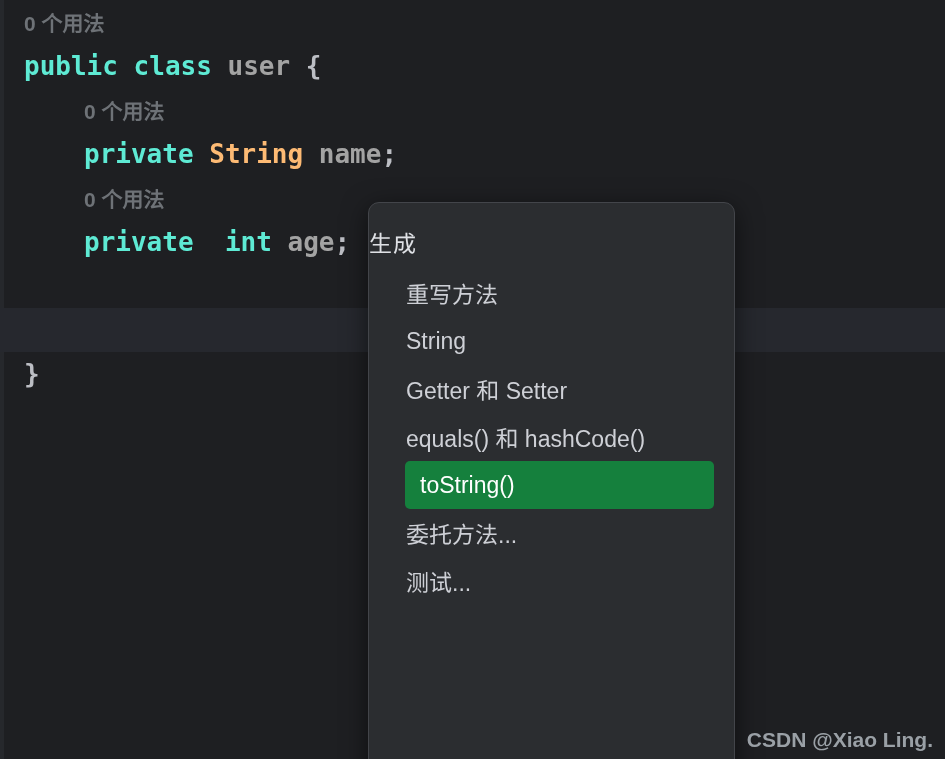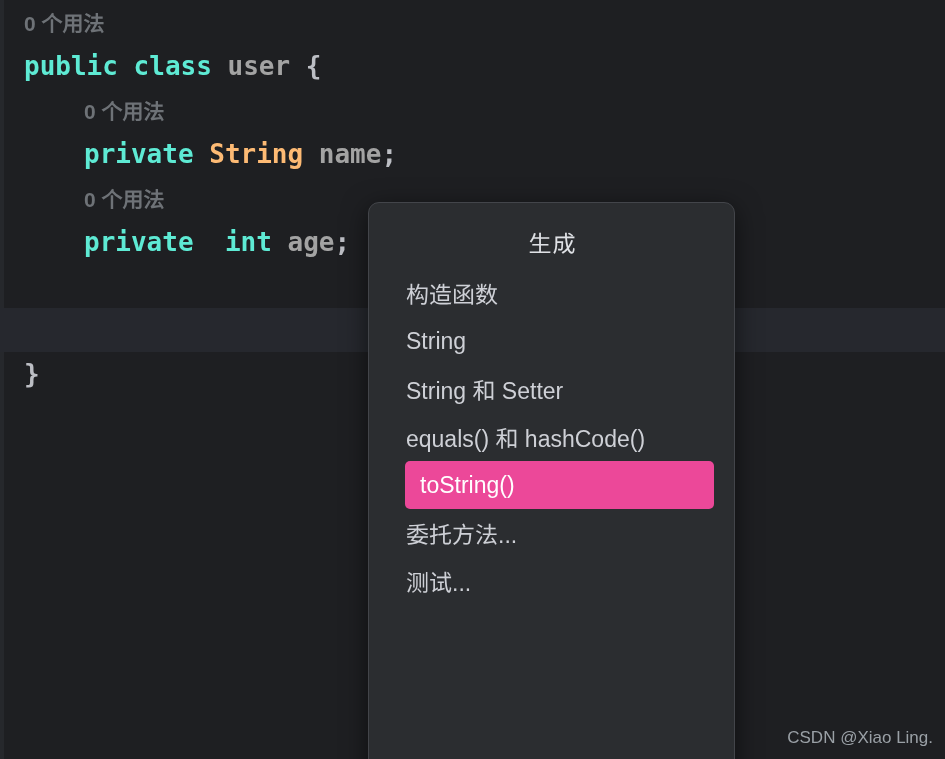--- a/index.html
+++ b/index.html
@@ -80,21 +80,20 @@
     border-radius: 11px;
     box-sizing: border-box;
     box-shadow: 0 6px 26px rgba(0,0,0,0.55);
     overflow: hidden;
   }
   #popup-title {
     position: absolute;
     left: 0;
     top: 22px;
     width: 367px;
-    text-align: center;
     color: #DFE1E5;
     font-size: 23px;
     letter-spacing: 1px;
   }
   #menu-list {
     position: absolute;
     left: 0;
     top: 66px;
     width: 367px;
   }
@@ -113,57 +112,58 @@
     font-size: 23px;
     white-space: nowrap;
   }
   .menu-item .shortcut {
     margin-left: auto;
     color: #6F737A;
     font-size: 21px;
     white-space: nowrap;
   }
   .menu-item.selected {
-    background: #ec4899;
+    background: #15803d;
     margin-left: 36px;
   }
   .menu-item.selected .label { color: #FFFFFF; }
 
   
   #watermark {
     position: absolute;
     right: 12px;
     top: 728px;
     color: #9AA0A6;
-    font-size: 17px;
+    font-size: 21px;
     white-space: nowrap;
+    font-weight: bold;
   }
 </style>
 </head>
 <body>
 
 <div id="screen">
 
   <div id="editor">
     <div class="gutter-strip"></div>
     <div class="caret-line" style="top: 308px;"></div>
     <div class="code" id="code-lines"><div class="ln"><span class="hint">0 个用法</span></div><div class="ln"><span class="kw">public</span><span class="plain"> </span><span class="kw">class</span><span class="plain"> </span><span class="ident">user</span><span class="plain"> </span><span class="punc">{</span></div><div class="ln"><span class="indent"> </span><span class="hint">0 个用法</span></div><div class="ln"><span class="indent"> </span><span class="kw">private</span><span class="plain"> </span><span class="type">String</span><span class="plain"> </span><span class="ident">name</span><span class="punc">;</span></div><div class="ln"><span class="indent"> </span><span class="hint">0 个用法</span></div><div class="ln"><span class="indent"> </span><span class="kw">private</span><span class="plain">  </span><span class="kw">int</span><span class="plain"> </span><span class="ident">age</span><span class="punc">;</span></div><div class="ln">&nbsp;</div><div class="ln">&nbsp;</div><div class="ln"><span class="punc">}</span></div></div>
   </div>
 
   <div id="generate-popup">
     <div id="popup-title">生成</div>
     <div id="menu-list">
         <div class="menu-item">
-          <span class="label">构造函数</span>
+          <span class="label">重写方法</span>
         </div>
         <div class="menu-item">
           <span class="label">String</span>
         </div>
         <div class="menu-item">
-          <span class="label">String 和 Setter</span>
+          <span class="label">Getter 和 Setter</span>
         </div>
         <div class="menu-item">
           <span class="label">equals() 和 hashCode()</span>
         </div>
         <div class="menu-item selected">
           <span class="label">toString()</span>
         </div>
         <div class="menu-item">
           <span class="label">委托方法...</span>
         </div>

